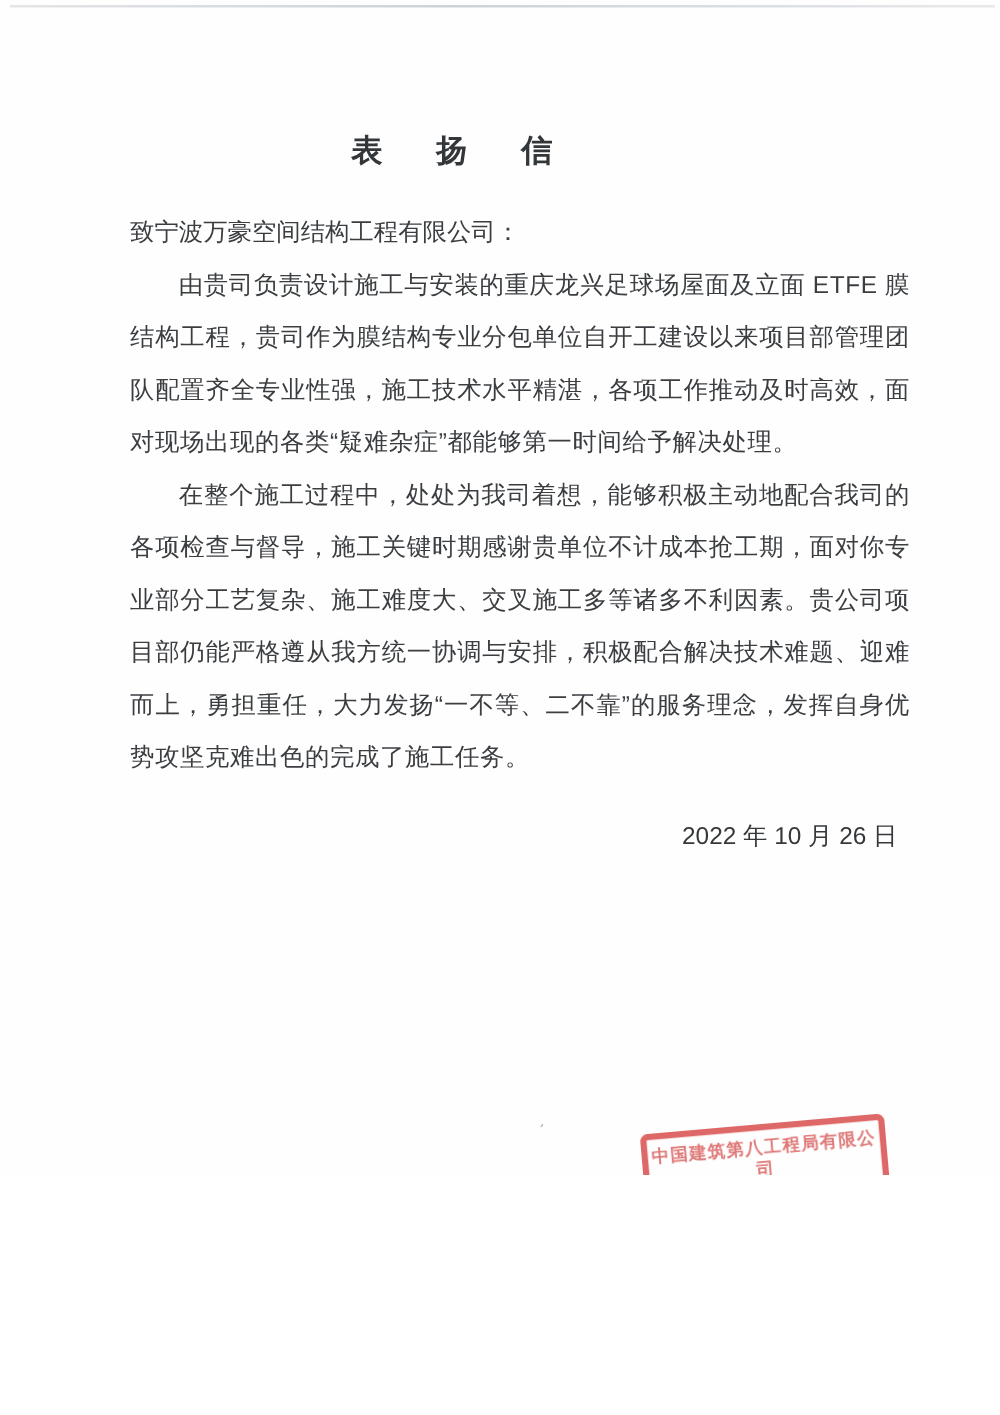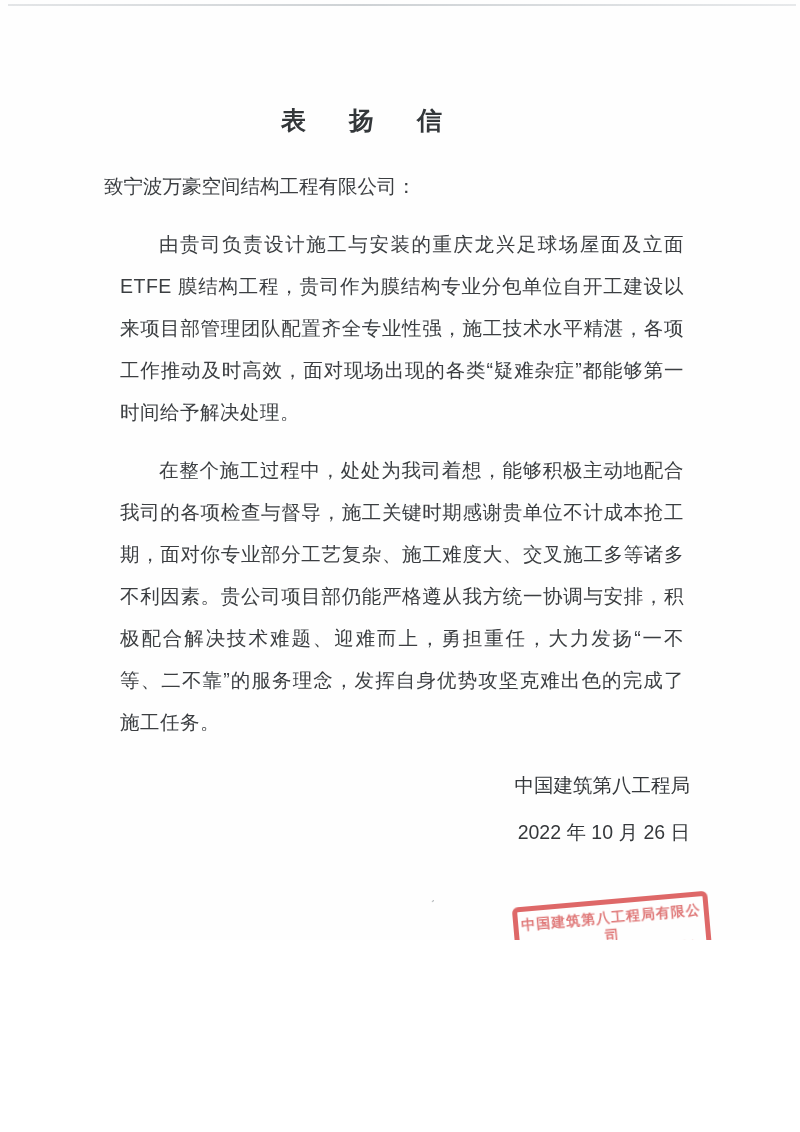--- a/index.html
+++ b/index.html
@@ -17,29 +17,29 @@
   }
   .title {
     margin:104px 0 0 0;
     text-align:center;
     transform:translateX(-34px);
     font-size:25px;
     font-weight:bold;
     letter-spacing:9px;
     color:#33373a;
   }
-  .content { padding:0 100px 0 104px; }
+  .content { padding:0 72px 0 104px; }
   .greeting {
     margin-top:28px;
     font-size:19.5px;
     line-height:42px;
     white-space:nowrap;
   }
   p.para {
-    margin:16px;
+    margin:0;
     text-indent:2em;
     font-size:19.5px;
     line-height:42px;
     text-align:justify;
     letter-spacing:0.5px;
   }
   .signature {
     position:relative;
     z-index:3;
     width:fit-content;
@@ -96,21 +96,20 @@
 
   <h1 class="title">表　扬　信</h1>
 
   <div class="content">
     <div class="greeting">致宁波万豪空间结构工程有限公司：</div>
 
     <p class="para">由贵司负责设计施工与安装的重庆龙兴足球场屋面及立面 ETFE 膜结构工程，贵司作为膜结构专业分包单位自开工建设以来项目部管理团队配置齐全专业性强，施工技术水平精湛，各项工作推动及时高效，面对现场出现的各类“疑难杂症”都能够第一时间给予解决处理。</p>
     <p class="para">在整个施工过程中，处处为我司着想，能够积极主动地配合我司的各项检查与督导，施工关键时期感谢贵单位不计成本抢工期，面对你专业部分工艺复杂、施工难度大、交叉施工多等诸多不利因素。贵公司项目部仍能严格遵从我方统一协调与安排，积极配合解决技术难题、迎难而上，勇担重任，大力发扬“一不等、二不靠”的服务理念，发挥自身优势攻坚克难出色的完成了施工任务。</p>
 
     <div class="signature">
-      <div>中国建筑第八工程局</div>
       <div class="date-line">2022 年 10 月 26 日</div>
     </div>
   </div>
 
   <div class="stamp">
     <div class="stamp-line l1">中国建筑第八工程局有限公司</div>
     <div class="stamp-line l2">龙兴专业足球场EPC工程总承包</div>
     <div class="stamp-line l3">项目经理部工程技术专用章</div>
     <div class="stamp-mark"></div>
   </div>

